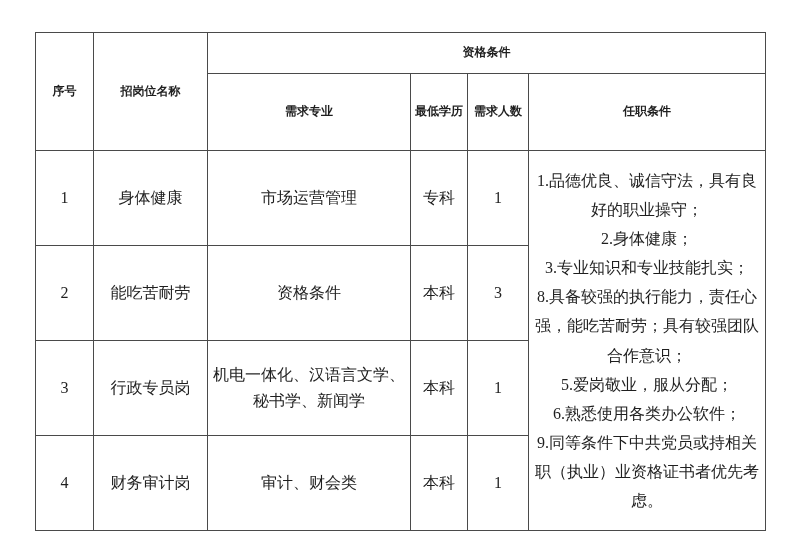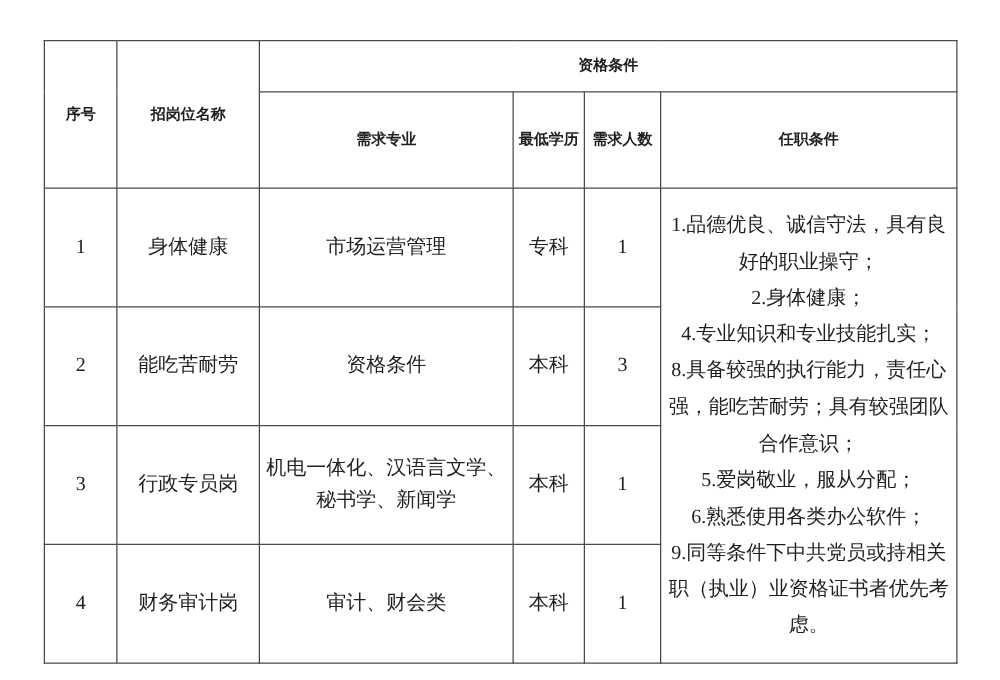--- a/index.html
+++ b/index.html
@@ -81,21 +81,21 @@
 
     <tr class="data-row">
       <td>1</td>
       <td>身体健康</td>
       <td>市场运营管理</td>
       <td>专科</td>
       <td>1</td>
       <td rowspan="4" class="req-cell">
         <div class="req-item">1.品德优良、诚信守法，具有良好的职业操守；</div>
         <div class="req-item">2.身体健康；</div>
-        <div class="req-item">4.专业知识和专业技能扎实；</div>
+        <div class="req-item">3.专业知识和专业技能扎实；</div>
         <div class="req-item">8.具备较强的执行能力，责任心强，能吃苦耐劳；具有较强团队合作意识；</div>
         <div class="req-item">5.爱岗敬业，服从分配；</div>
         <div class="req-item">6.熟悉使用各类办公软件；</div>
         <div class="req-item">9.同等条件下中共党员或持相关职（执业）业资格证书者优先考虑。</div>
       </td>
     </tr>
 
     <tr class="data-row">
       <td>2</td>
       <td>能吃苦耐劳</td>

